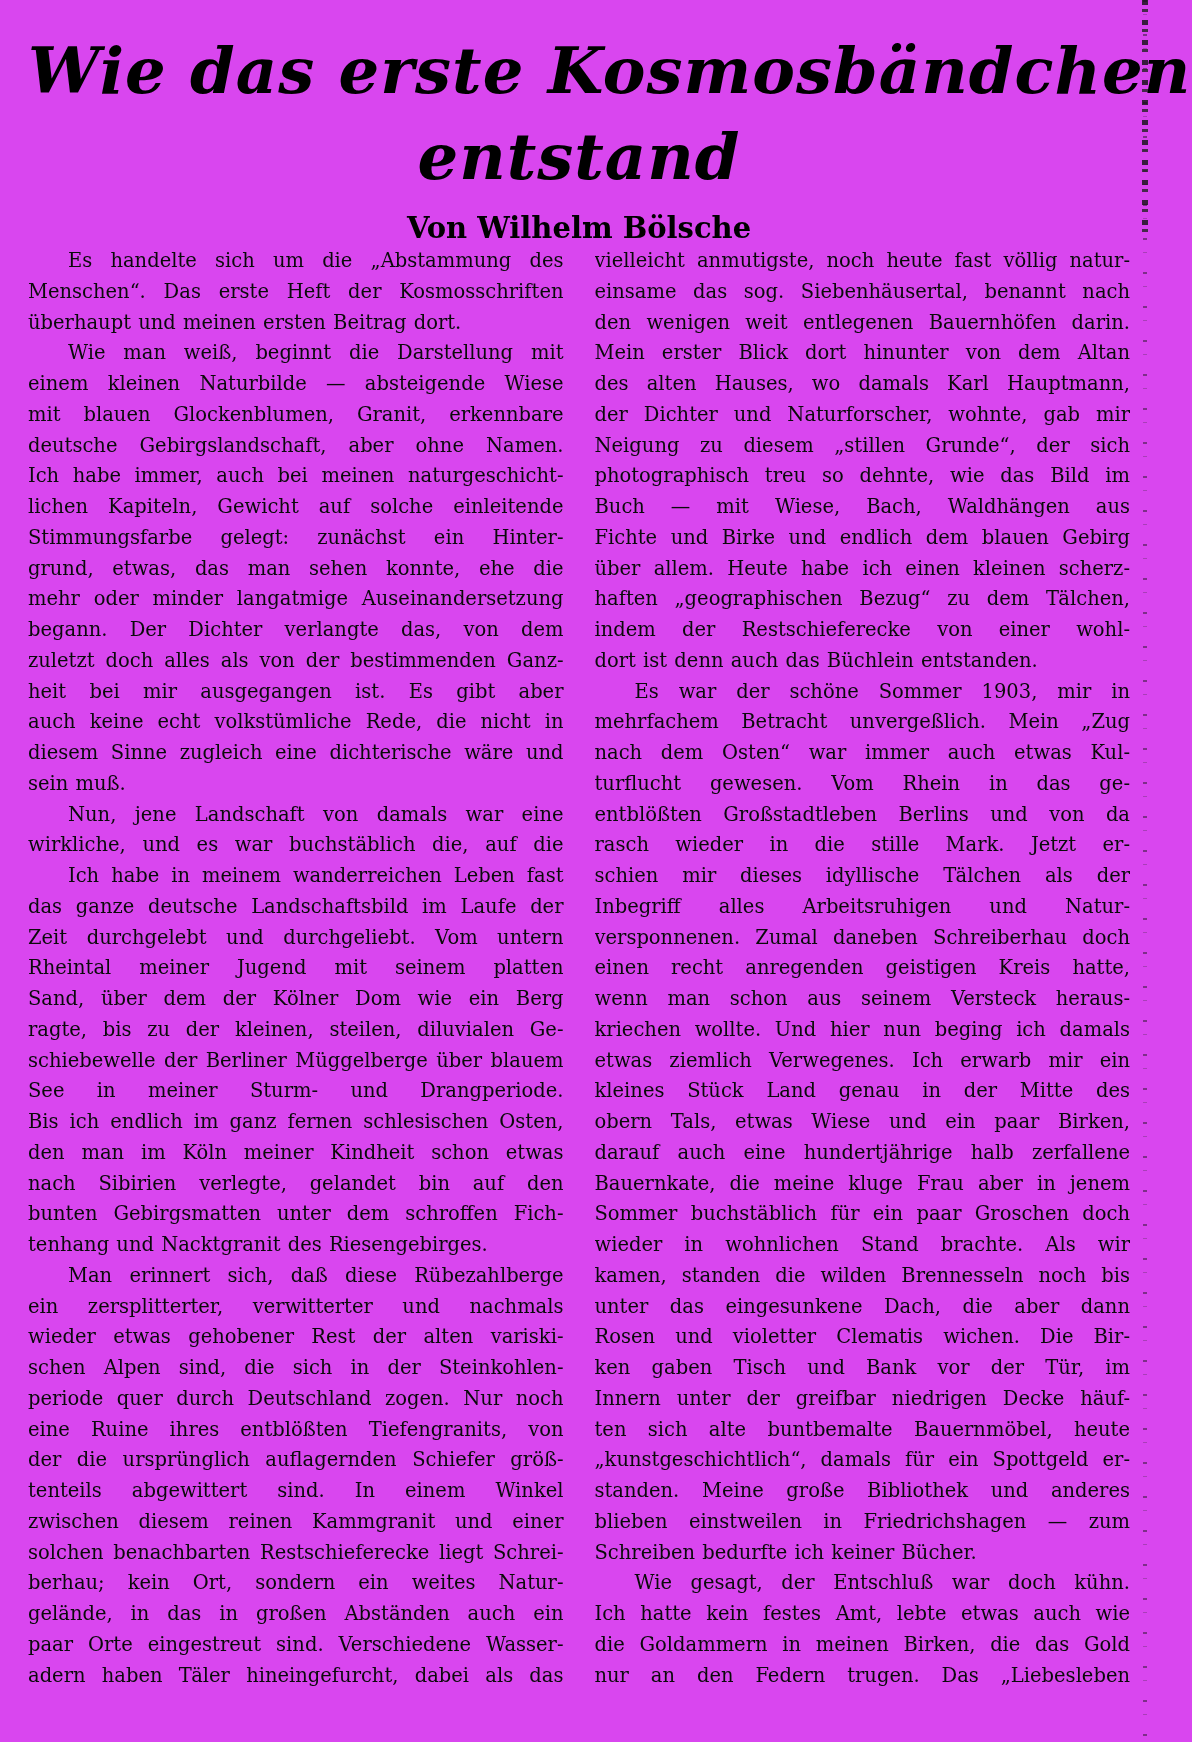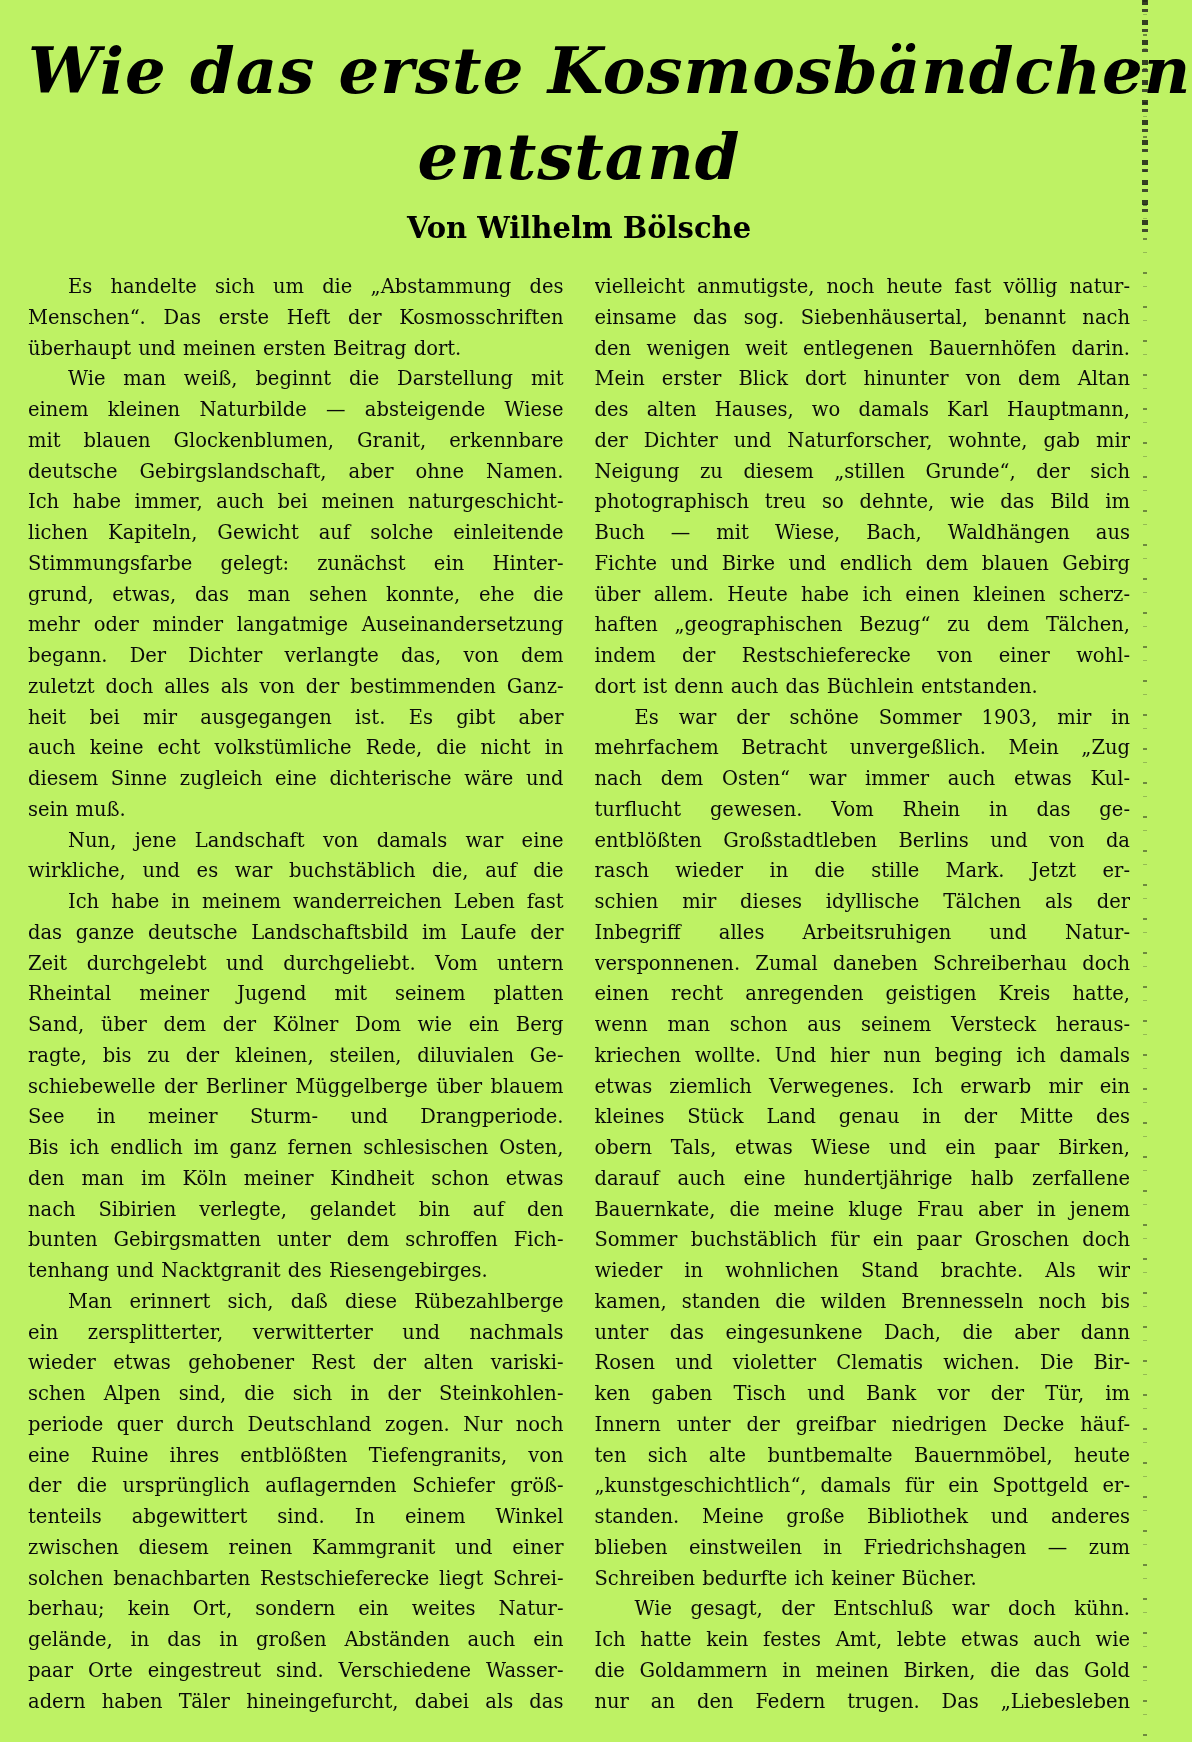--- a/index.html
+++ b/index.html
@@ -5,21 +5,21 @@
   html, body { margin: 0; padding: 0; }
   body {
     background: #e8e8e8;
     font-family: "DejaVu Serif", "Liberation Serif", serif;
   }
   .page {
     position: relative;
     width: 1192px;
     height: 1742px;
     margin: 0 auto;
-    background: #bef264;
+    background: #d946ef;
     color: #000000;
     overflow: hidden;
   }
   
   .title-block {
     position: absolute;
     top: 28px;
     left: 28px;
     width: 1102px;
     text-align: center;
@@ -35,21 +35,21 @@
   }
   .byline {
     margin-top: 10px;
     font-weight: bold;
     font-size: 29px;
     line-height: 36px;
   }
   
   .columns {
     position: absolute;
-    top: 272px;
+    top: 246px;
     left: 28px;
     width: 1102px;
     display: flex;
     gap: 31px;
   }
   .col {
     flex: 1 1 0;
     min-width: 0;
   }
   .line {

